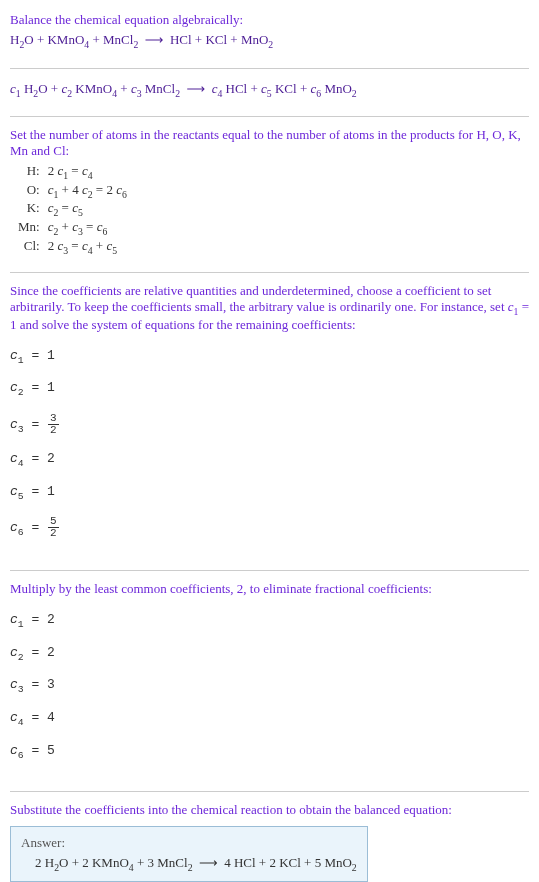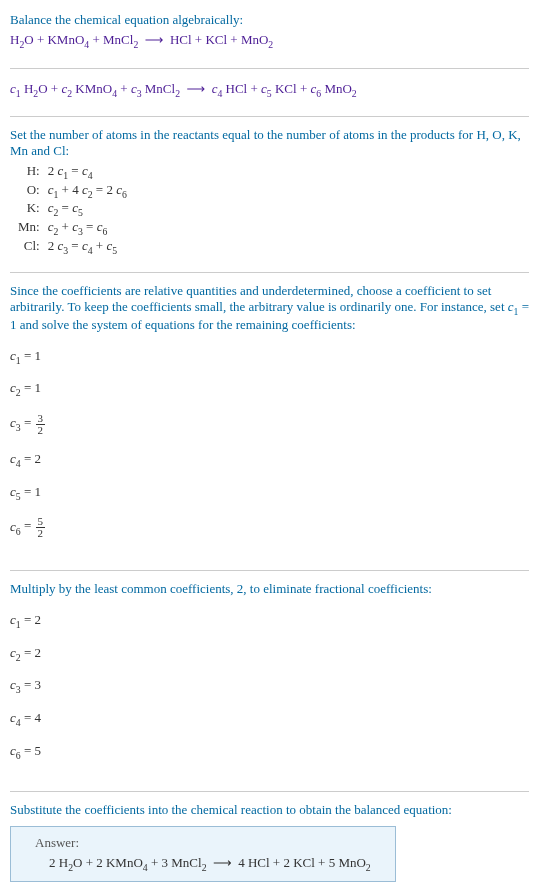--- a/index.html
+++ b/index.html
@@ -14,21 +14,21 @@
 }
 .section {
   padding: 4px 0 10px 0;
 }
 .divider {
   border: none;
   border-top: 1px solid #ccc;
   margin: 6px 0;
 }
 .instruction {
-  color: #0369a1;
+  color: #6d28d9;
   margin-bottom: 4px;
 }
 .equation {
   color: #4c1d95;
   margin: 2px 0;
 }
 sub {
   font-size: 0.75em;
   vertical-align: sub;
 }
@@ -44,20 +44,21 @@
 }
 .atom-table td.label {
   text-align: right;
 }
 .coef-list {
   margin-top: 2px;
 }
 .coef-row {
   margin: 15px 0;
   white-space: nowrap;
+  font-family: Liberation Mono, monospace;
 }
 .frac {
   display: inline-block;
   vertical-align: middle;
   text-align: center;
   line-height: 1;
   font-size: 11px;
   margin: 0 1px;
 }
 .frac .num {
@@ -65,21 +66,21 @@
   border-bottom: 1px solid #333;
   padding: 0 2px;
 }
 .frac .den {
   display: block;
   padding: 0 2px;
 }
 .answer-box {
   border: 1px solid #9bbdd6;
   background: #eaf4fb;
-  padding: 8px 24px;
+  padding: 8px 10px;
   margin-top: 4px;
   display: inline-block;
 }
 .answer-label {
   color: #555;
   margin-bottom: 4px;
 }
 .answer-eq {
   color: #333;
   padding-left: 14px;

